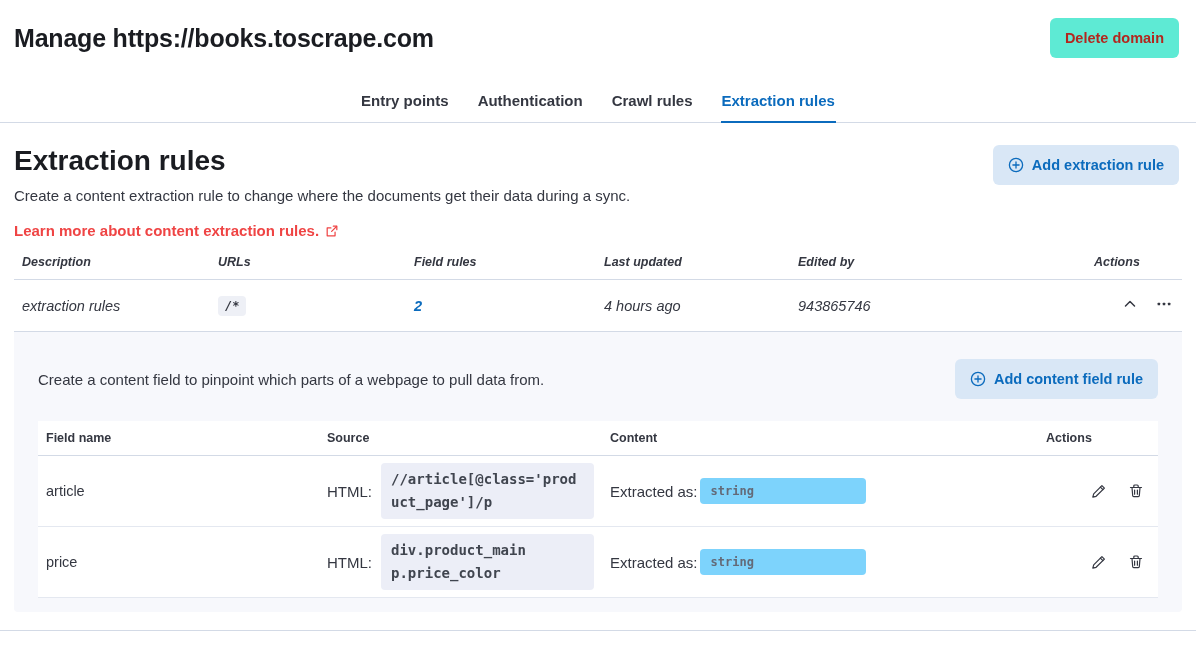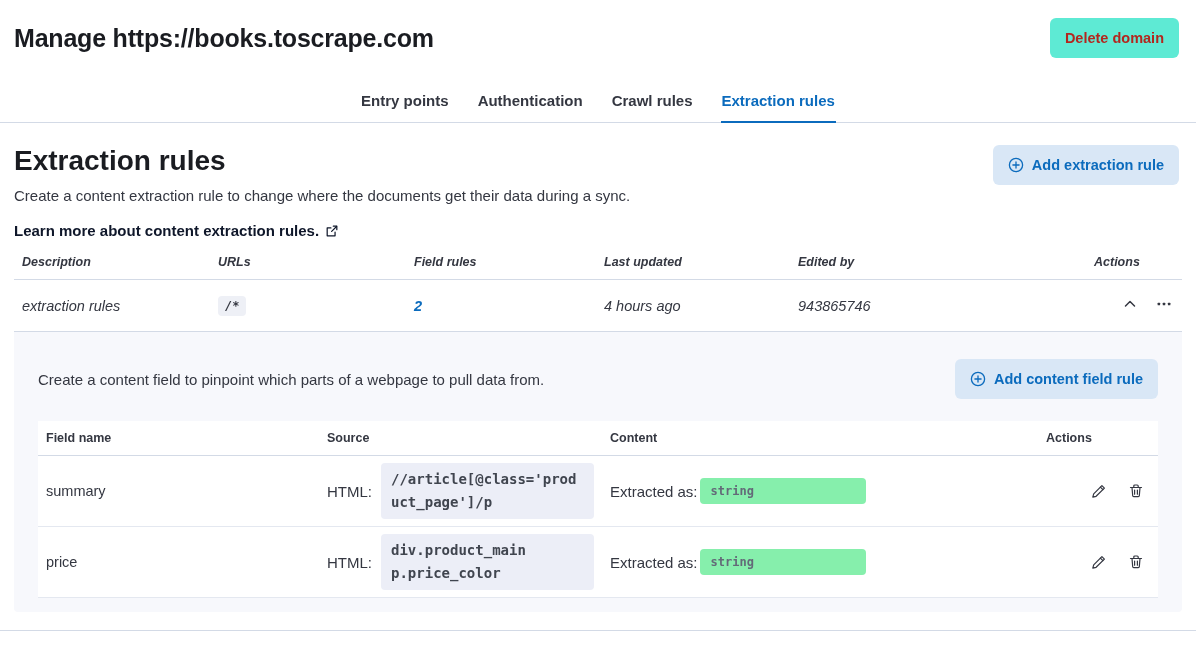--- a/index.html
+++ b/index.html
@@ -22,21 +22,21 @@
   .tabs { display:flex; gap:27px; padding:0 17px; border-bottom:1px solid #d3dae6;justify-content:center; }
   .tab {
     font-size:15px; font-weight:700; color:#343741; cursor:pointer;
     padding:14px 1px 12px; border-bottom:2px solid transparent; margin-bottom:-1px; white-space:nowrap;
   }
   .tab.active { color:#0b6bbd; border-bottom-color:#0b6bbd; }
   .section-head { display:flex; justify-content:space-between; align-items:flex-start; padding:22px 17px 0 14px; }
   .section-title { font-size:28px; font-weight:700; color:#1a1c21; margin:0 0 10px; }
   .section-desc { font-size:15px; margin:0 0 18px; color:#343741; }
   .learn-link {
-    color:#0f172a; font-size:15px; font-weight:600; text-decoration:none;
+    color:#ef4444; font-size:15px; font-weight:600; text-decoration:none;
     display:inline-flex; align-items:center; gap:6px; cursor:pointer;
   }
   table { border-collapse:collapse; }
   .rules-table { width:1168px; margin:4px 14px 0;font-style:italic; }
   .rules-table th {
     text-align:left; font-size:12.5px; font-weight:700; color:#343741;
     padding:12px 8px 10px; border-bottom:1px solid #d3dae6;
   }
   .rules-table td { font-size:14.5px; padding:14px 8px; border-bottom:1px solid #d3dae6; }
   .col-actions { text-align:right; }
@@ -58,21 +58,21 @@
   }
   .fields-table td { font-size:14.5px; padding:7px 8px; border-bottom:1px solid #e4e8f0; vertical-align:middle; }
   .source-cell { display:flex; align-items:center; gap:9px; font-size:15px; }
   .content-cell { display:flex; align-items:center; gap:2px; font-size:15px; }
   .code-box {
     display:inline-block; width:213px; background:#eceef7; border-radius:4px; padding:5px 10px;
     font-family:"DejaVu Sans Mono","Liberation Mono",monospace; font-size:14px; font-weight:700;
     line-height:23px; color:#40454f; overflow-wrap:break-word; word-wrap:break-word;
   }
   .string-box {
-    display:inline-block; width:166px; background:#86efac; border-radius:4px; padding:6px 11px;
+    display:inline-block; width:166px; background:#7dd3fc; border-radius:4px; padding:6px 11px;
     font-family:"DejaVu Sans Mono","Liberation Mono",monospace; font-size:12px; font-weight:700; color:#636a78;
   }
   .field-actions { display:flex; justify-content:flex-end; align-items:center; gap:17px; padding-right:4px; }
   .page-footer { border-top:1px solid #d3dae6; margin-top:18px; height:0; }
   svg { display:block; }
 </style>
 </head>
 <body>
 
 <header class="page-header">
@@ -187,21 +187,21 @@
     <thead>
       <tr>
         <th>Field name</th>
         <th>Source</th>
         <th>Content</th>
         <th class="col-actions">Actions</th>
       </tr>
     </thead>
     <tbody>
       <tr>
-        <td>summary</td>
+        <td>article</td>
         <td>
           <div class="source-cell">
             <span>HTML:</span>
             <span class="code-box">//article[@class='product_page']/p</span>
           </div>
         </td>
         <td>
           <div class="content-cell">
             <span>Extracted as:</span>
             <span class="string-box">string</span>

